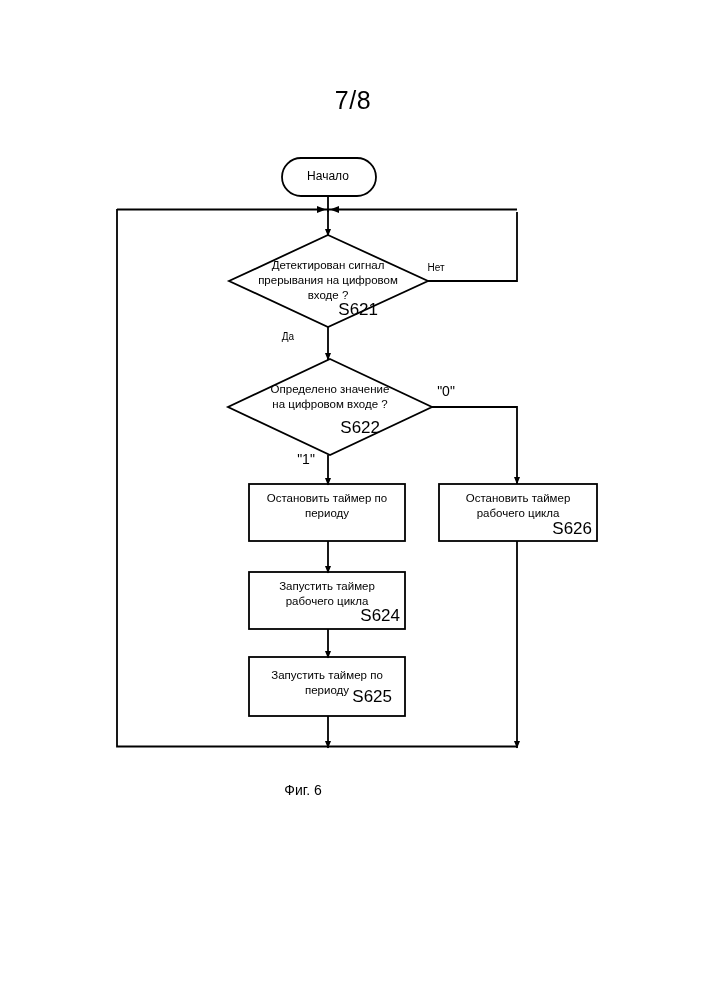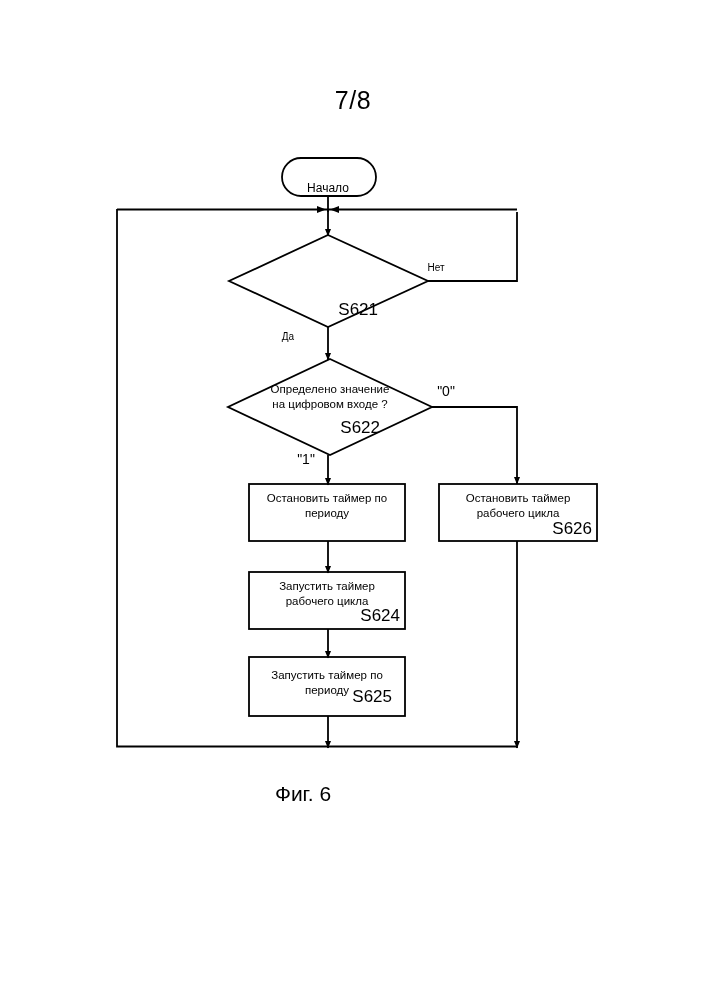--- a/index.html
+++ b/index.html
@@ -30,21 +30,21 @@
     text-align: center;
     font-size: 25px;
     letter-spacing: 0.5px;
   }
   .fig-caption {
     position: absolute;
     left: 0;
     top: 782px;
     width: 606px;
     text-align: center;
-    font-size: 21px;
+    font-size: 14px;
   }
   #flow-svg {
     position: absolute;
     left: 0;
     top: 0;
   }
   .node-text {
     position: absolute;
     font-size: 11.5px;
     line-height: 15px;
@@ -60,21 +60,20 @@
   .edge-label {
     position: absolute;
     font-size: 10px;
     text-align: center;
   }
   .start-text {
     position: absolute;
     font-size: 12px;
     text-align: center;
     width: 100px;
-    margin-top: 12px;
   }
 </style>
 </head>
 <body>
 
 <div id="page">
 
   <div class="page-number">7/8</div>
 
   <svg id="flow-svg" width="706" height="1000" viewBox="0 0 706 1000">
@@ -118,20 +117,23 @@
 
     <line x1="328" y1="716" x2="328" y2="748" stroke="#000000" stroke-width="1.8" marker-end="url(#arrow)"></line>
 
     <line x1="517" y1="541" x2="517" y2="748" stroke="#000000" stroke-width="1.8" marker-end="url(#arrow)"></line>
 
     <polyline points="517,746.5 117,746.5 117,209" fill="none" stroke="#000000" stroke-width="1.8"></polyline>
   </svg>
 
   <div class="start-text" style="left:278px; top:169px;">Начало</div>
 
+  <div class="node-text" style="left:248px; top:258px; width:160px;">Детектирован сигнал
+прерывания на цифровом
+входе ?</div>
   <div class="step-code" style="left:278px; top:300px; width:100px;">S621</div>
   <div class="edge-label" style="left:406px; top:262px; width:60px;">Нет</div>
   <div class="edge-label" style="left:258px; top:331px; width:60px;">Да</div>
 
   <div class="node-text" style="left:250px; top:382px; width:160px;">Определено значение
 на цифровом входе ?</div>
   <div class="step-code" style="left:280px; top:418px; width:100px;">S622</div>
   <div class="edge-label" style="left:418px; top:383px; width:56px; font-size:14px;">"0"</div>
   <div class="edge-label" style="left:278px; top:451px; width:56px; font-size:14px;">"1"</div>
 

